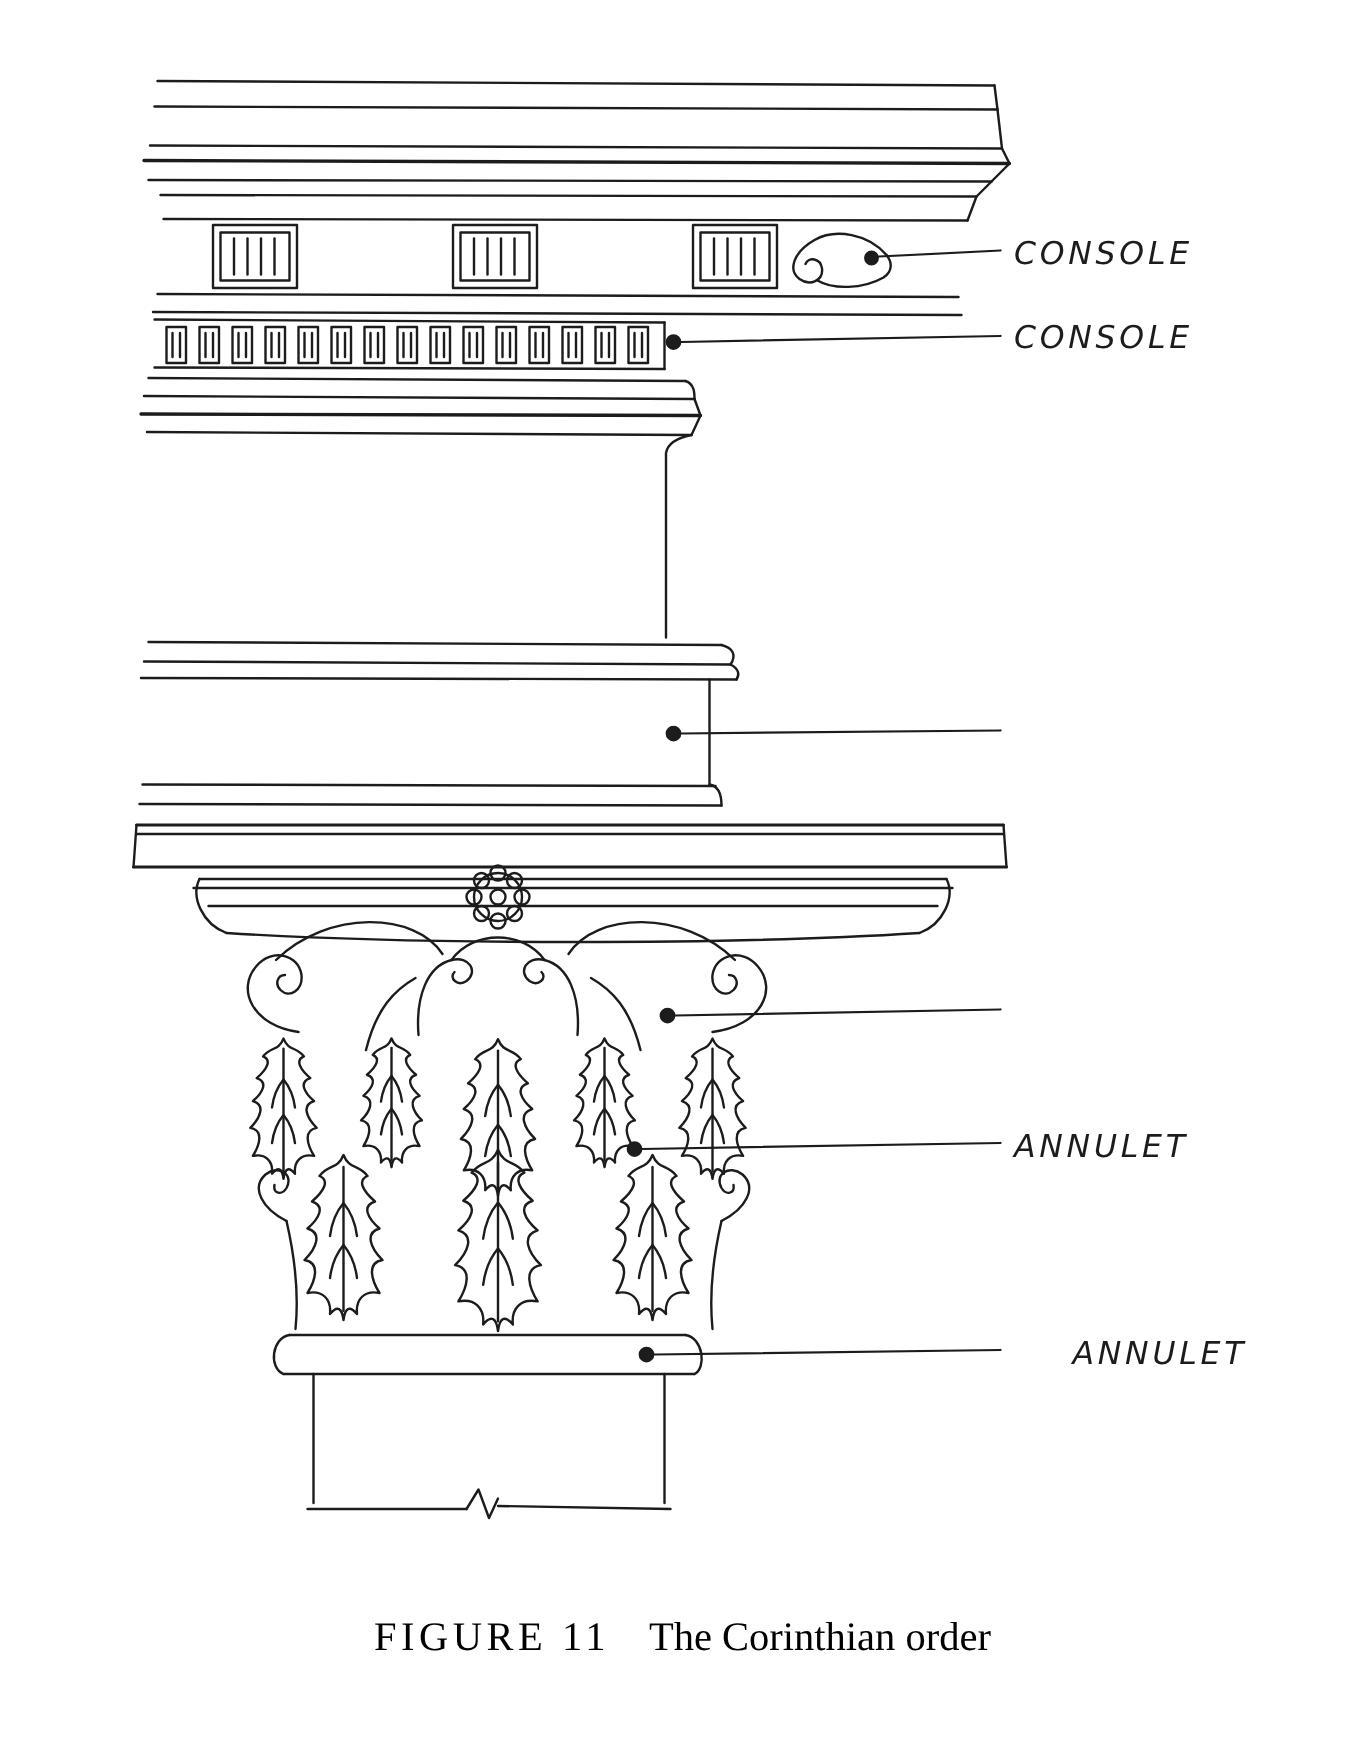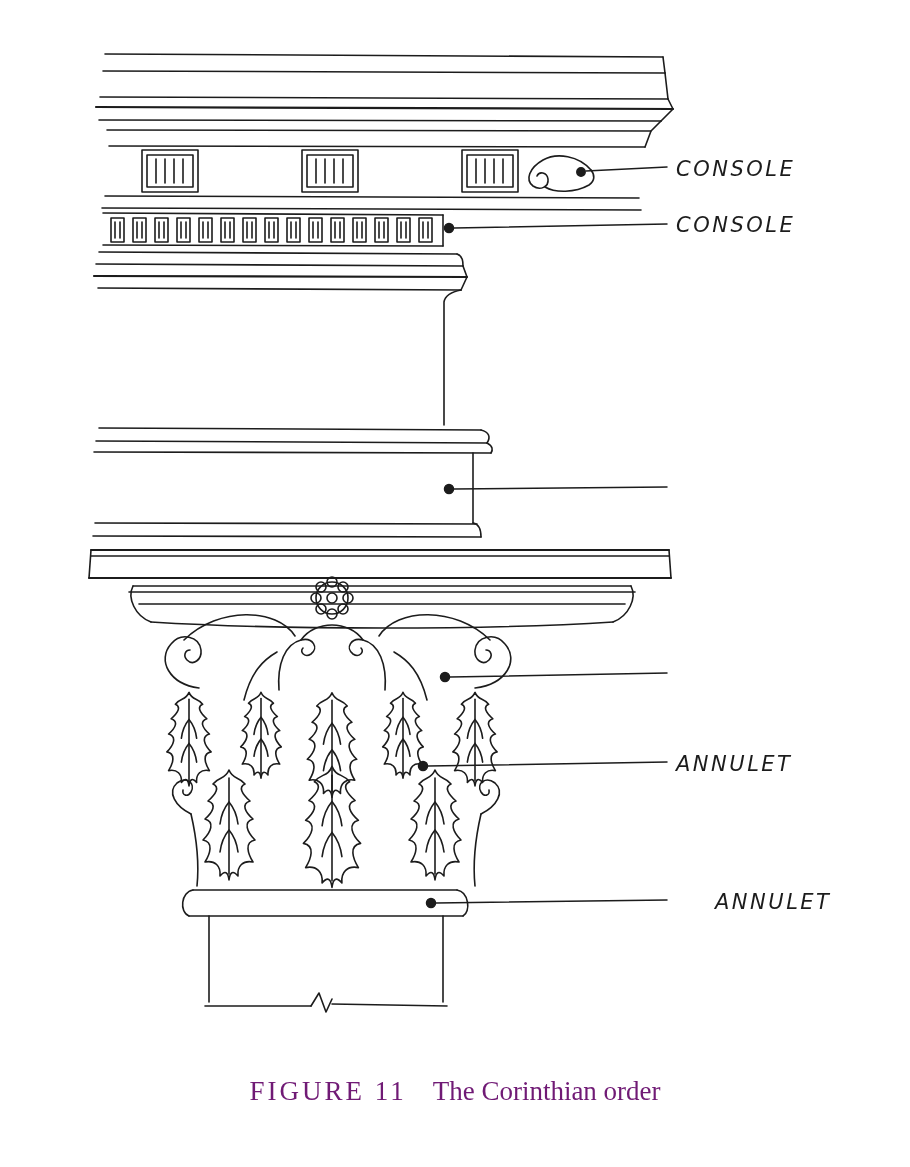--- a/index.html
+++ b/index.html
@@ -37,21 +37,21 @@
     letter-spacing: 1px;
   }
   .caption {
     position: absolute;
     top: 1076px;
     left: 0;
     width: 100%;
     text-align: center;
     font-family: "Liberation Serif", "DejaVu Serif", serif;
     font-size: 27px;
-    color: #701a75;
+    color: #000000;
   }
   .caption .fig-num { letter-spacing: 3px; margin-right: 26px; }
 </style>
 </head>
 <body>
 
 <div class="page">
 
   <svg class="drawing" width="910" height="1167" viewBox="0 0 910 1167" fill="none" stroke="currentColor" stroke-width="1.6" stroke-linecap="round" stroke-linejoin="round">
 

